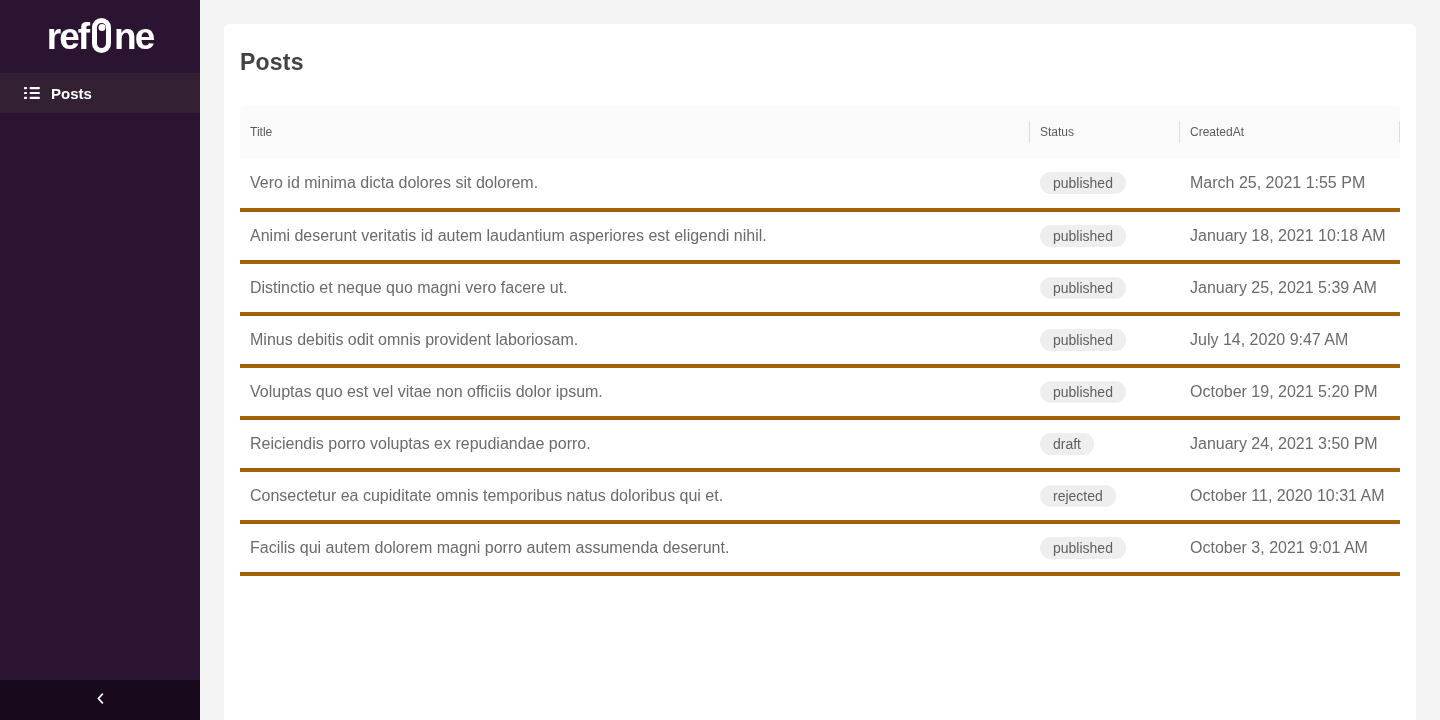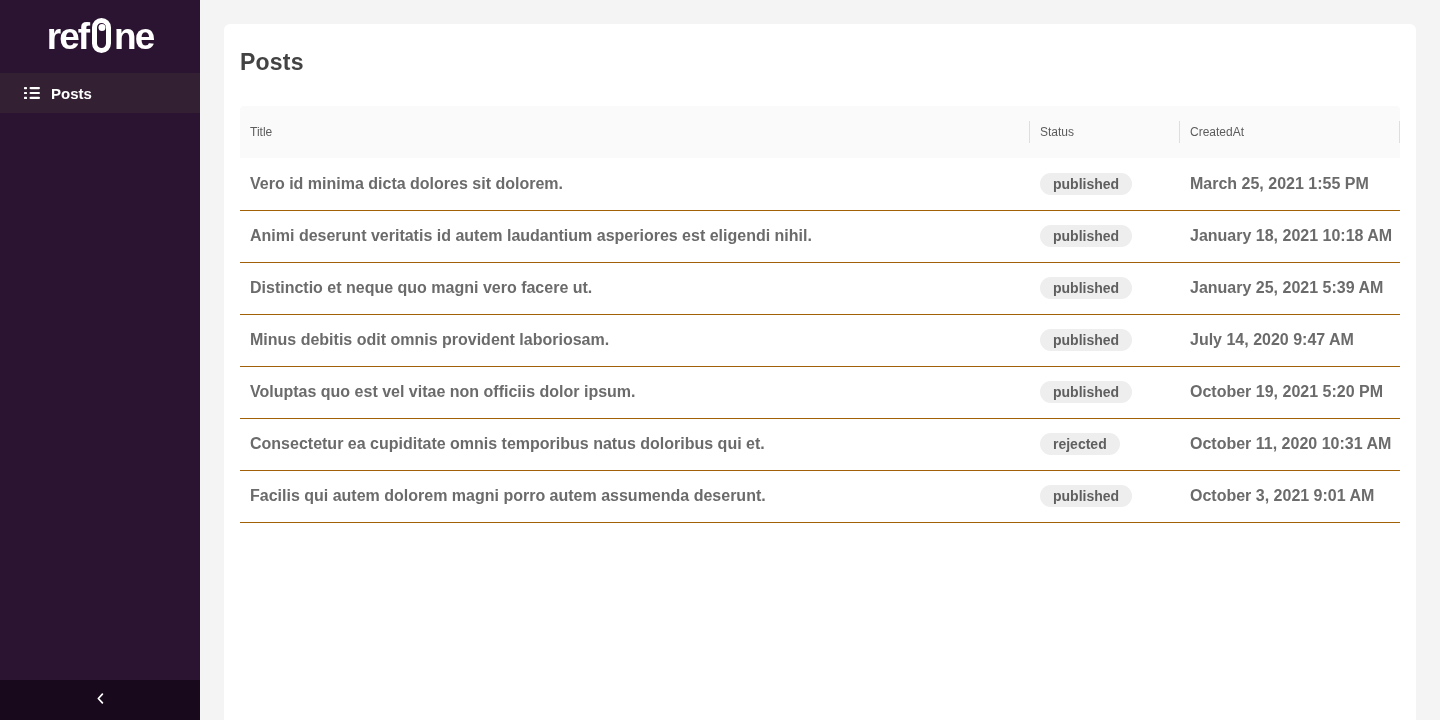--- a/index.html
+++ b/index.html
@@ -124,27 +124,26 @@
     position: absolute;
     right: 0;
     top: 50%;
     transform: translateY(-50%);
     width: 1px;
     height: 22px;
     background: #dedede;
   }
   .posts-table td {
     height: 52px;
-    border-bottom: 1px solid #a16207;
+    border-bottom: 4px solid #a16207;
     font-size: 16px;
     color: #6b6b6b;
     padding: 0 0 0 10px;
     white-space: nowrap;
     overflow: hidden;
-    font-weight: bold;
   }
   .badge {
     display: inline-block;
     background: #eeeeee;
     color: #5f5f5f;
     font-size: 14px;
     line-height: 1;
     padding: 4px 13px;
     border-radius: 16px;
   }
@@ -229,20 +228,25 @@
 
 
   <tr>
     <td>Voluptas quo est vel vitae non officiis dolor ipsum.</td>
     <td><span class="badge">published</span></td>
     <td>October 19, 2021 5:20 PM</td>
   </tr>
 
 
 
+  <tr>
+    <td>Reiciendis porro voluptas ex repudiandae porro.</td>
+    <td><span class="badge">draft</span></td>
+    <td>January 24, 2021 3:50 PM</td>
+  </tr>
 
   <tr>
     <td>Consectetur ea cupiditate omnis temporibus natus doloribus qui et.</td>
     <td><span class="badge">rejected</span></td>
     <td>October 11, 2020 10:31 AM</td>
   </tr>
 
   <tr>
     <td>Facilis qui autem dolorem magni porro autem assumenda deserunt.</td>
     <td><span class="badge">published</span></td>

